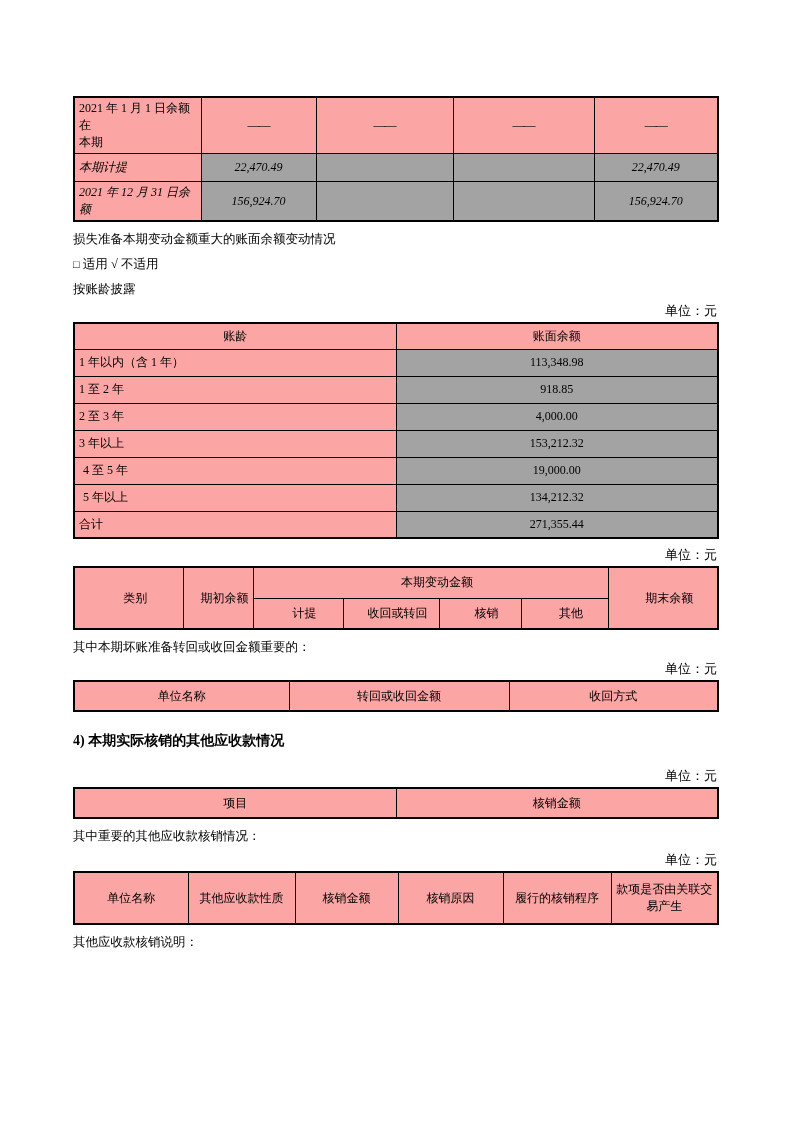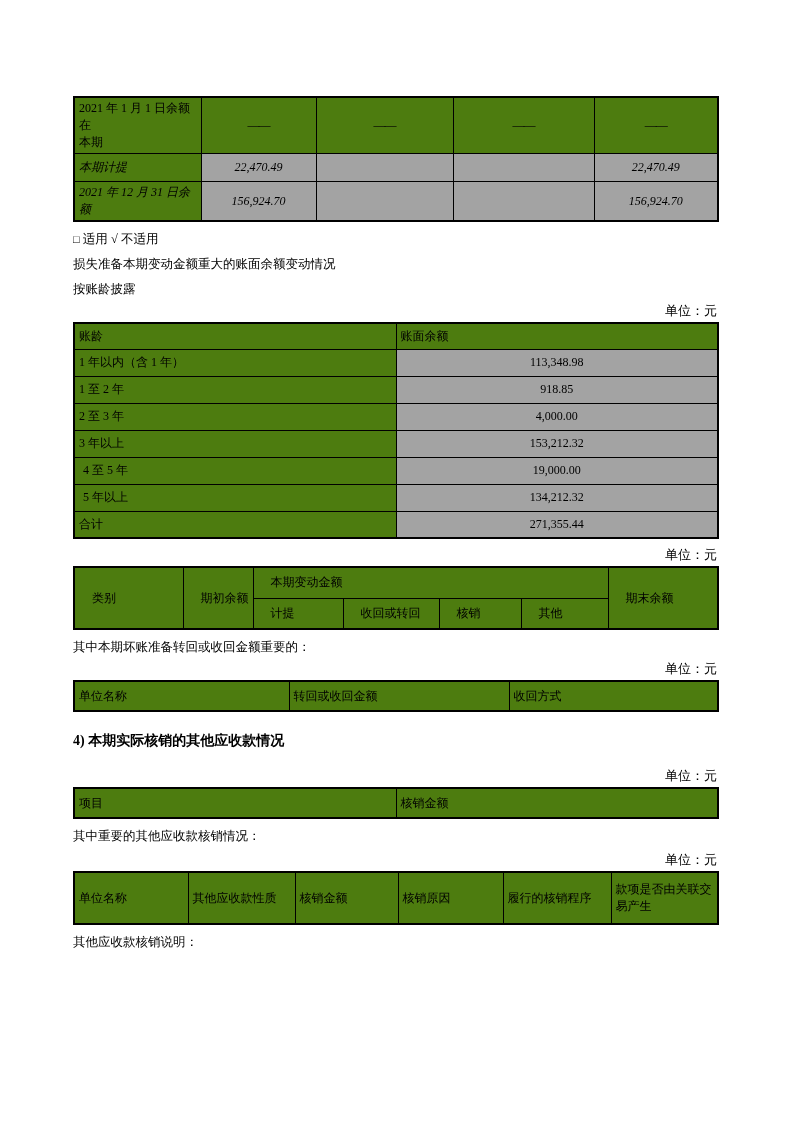--- a/index.html
+++ b/index.html
@@ -22,24 +22,24 @@
     border:2px solid #000000;
     font-size:12px;
   }
   td, th {
     border:1px solid #000000;
     padding:2px 4px;
     vertical-align:middle;
     font-weight:normal;
     overflow:hidden;
   }
-  .shaded { background:#4d7c0f; }
+  .shaded { background:#fca5a5; }
   .lbl    { text-align:left; }
   .val    { text-align:center; background:#a3a3a3; }
-  .ctr    { }
+  .ctr    { text-align:center; }
   .dash   { text-align:center; letter-spacing:-1px; }
   .wrap2  { white-space:pre-line; line-height:17px; }
   .indent { padding-left:8px; }
 
   .t1 tr.r1 td { height:44px; }
   .t1 tr.r2 td, .t1 tr.r3 td { height:28px;font-style:italic; }
   .aging td { height:27px; }
   .aging tr.hdr td { height:26px; }
   .prov td { height:31px;padding-left:17px; }
   .onerow td { height:30px; }
@@ -96,28 +96,28 @@
       <tr class="r3">
         <td class="shaded lbl">2021 年 12 月 31 日余额</td>
         <td class="val">156,924.70</td>
         <td class="val"></td>
         <td class="val"></td>
         <td class="val">156,924.70</td>
       </tr>
     </tbody>
       </table>
 
+    <p class="body-text">损失准备本期变动金额重大的账面余额变动情况</p>
+
     <p class="body-text">
       <span class="chk">□</span>
       <span>适用</span>
       <span>√</span>
       <span>不适用</span>
     </p>
-
-    <p class="body-text">损失准备本期变动金额重大的账面余额变动情况</p>
 
     <p class="body-text mt10">按账龄披露</p>
 
     <p class="unit mt6">单位：元</p>
 
     <table class="aging tbl-gap">
       <colgroup>
           <col style="width:322px">
           <col style="width:322px">
         </colgroup>

